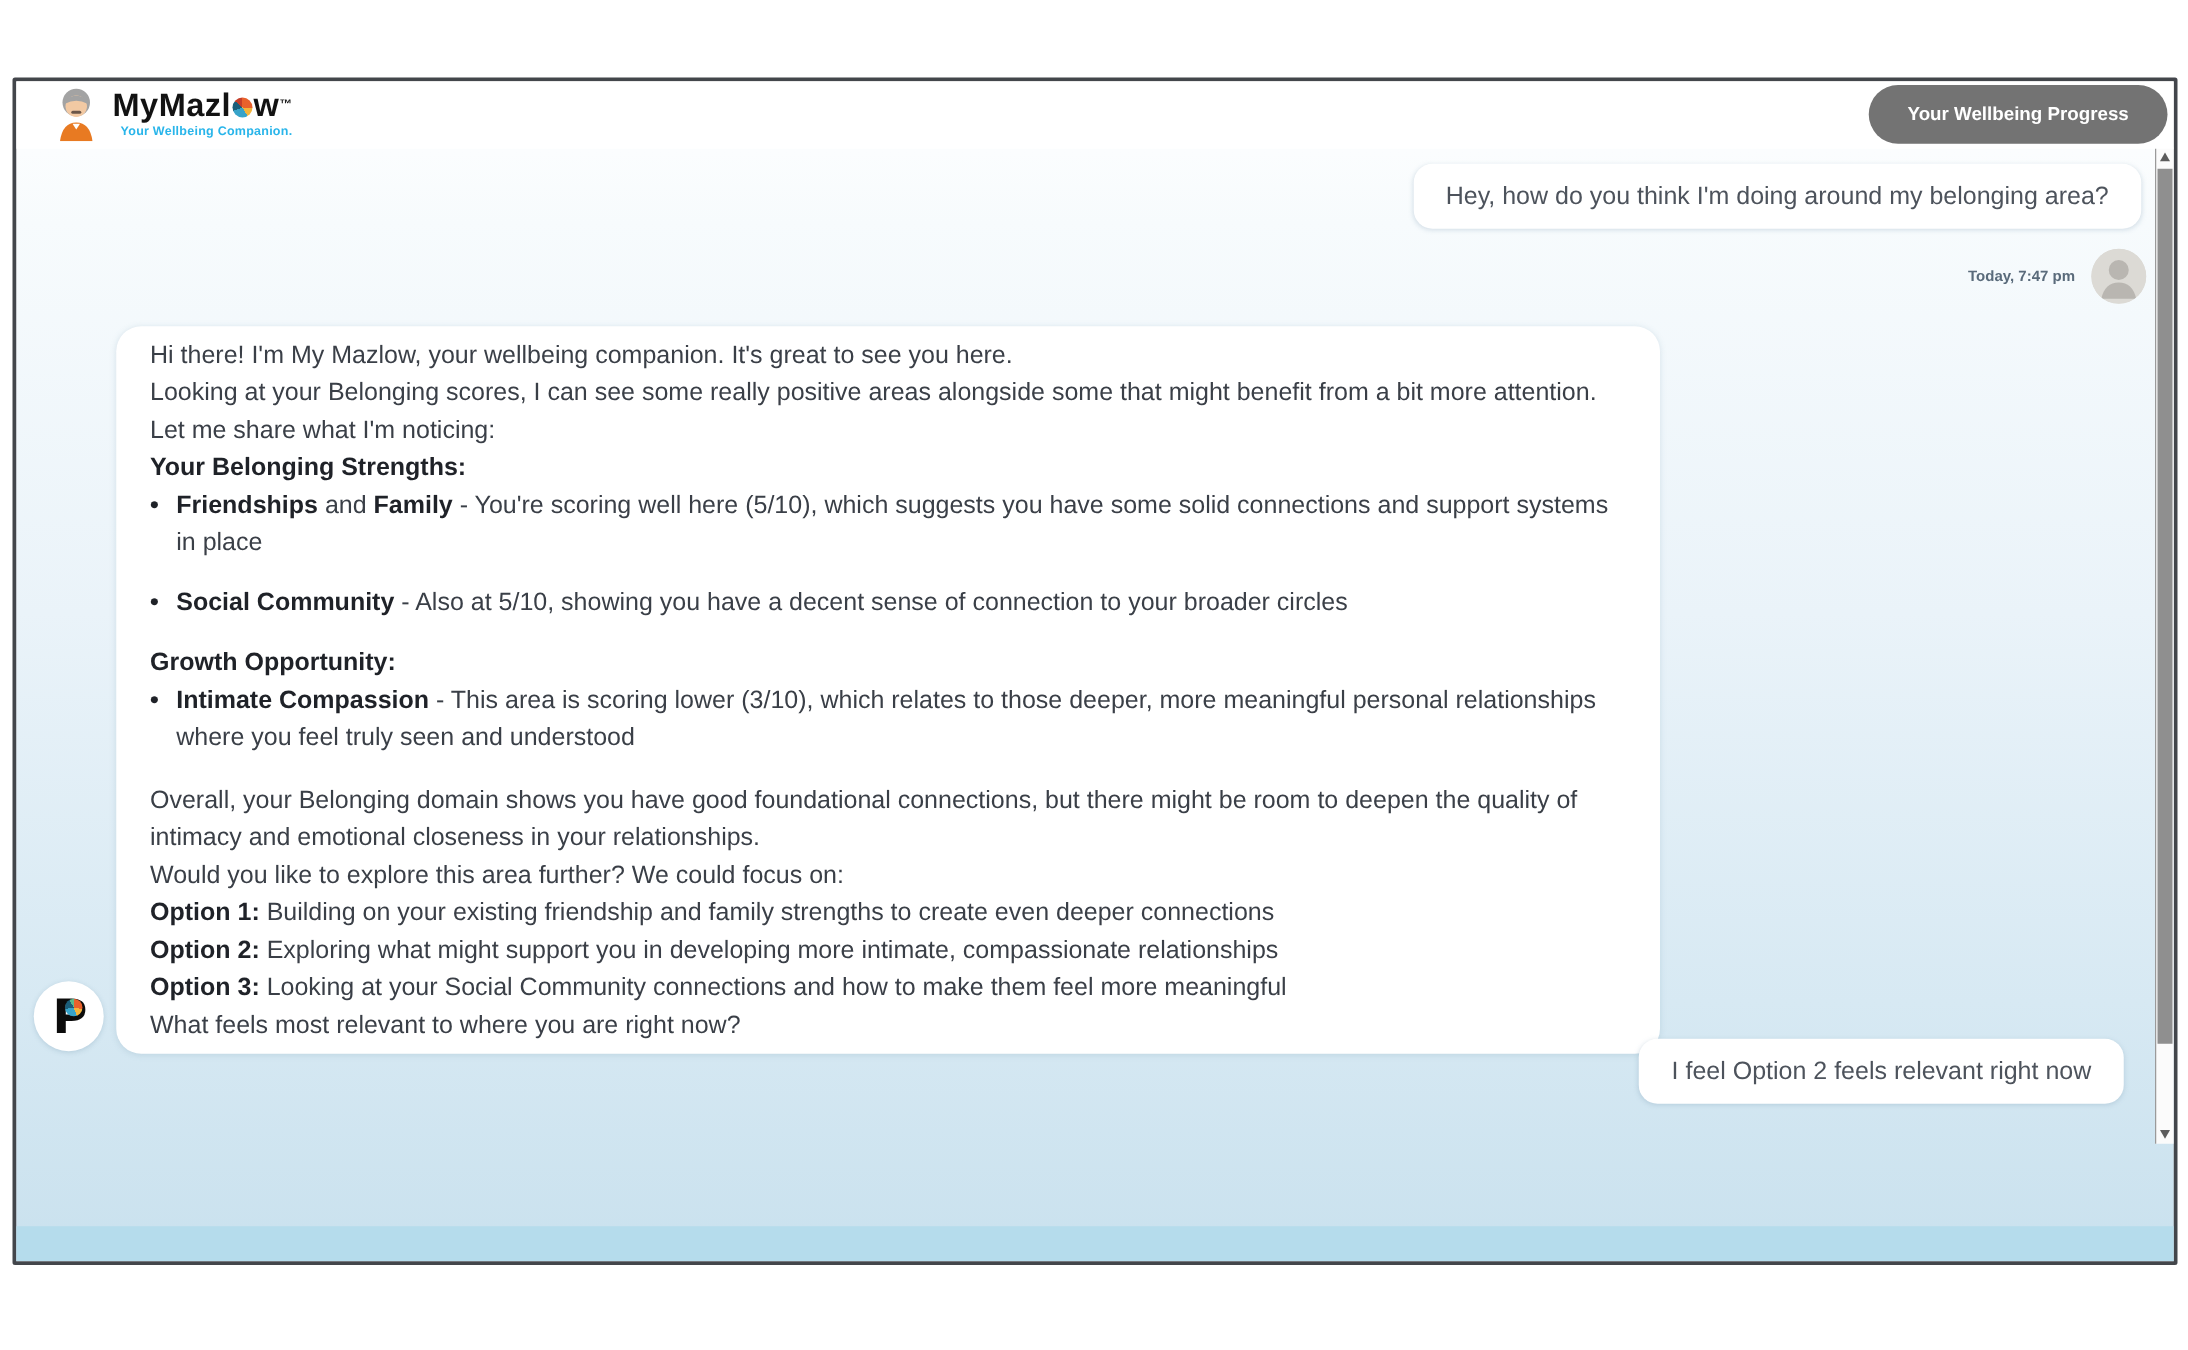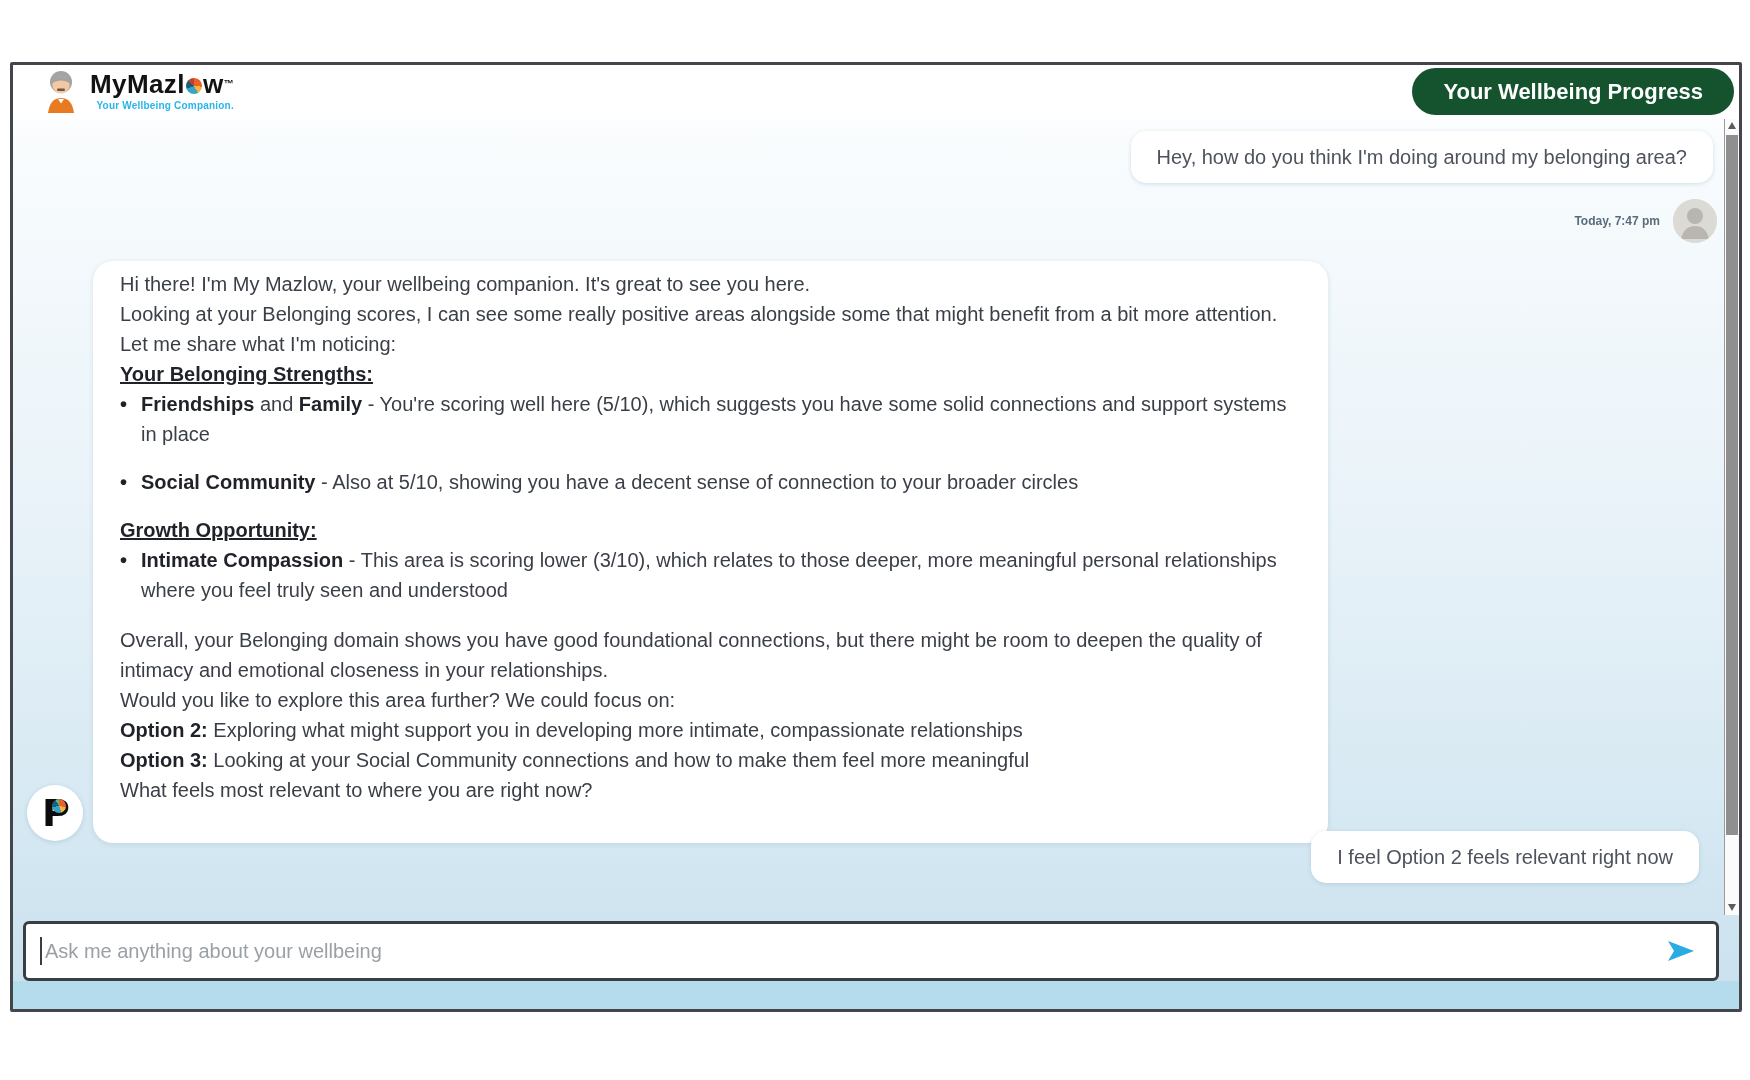--- a/index.html
+++ b/index.html
@@ -34,22 +34,22 @@
     background:conic-gradient(#e8612c 0 95deg, #f3b43c 95deg 150deg, #37a3c9 150deg 250deg, #1b5e7a 250deg 310deg, #c43e2a 310deg 360deg);
     transform:translateY(1px);
   }
   .tm { font-size:10px; font-weight:700; vertical-align:top; }
   .tagline {
     font-size:10px; font-weight:700; color:#29b5ea; letter-spacing:.2px;
     text-align:right; margin-top:1px;
   }
   .progress-btn {
     position:absolute; top:3px; right:5px; height:47px; padding:0 31px;
-    border:none; border-radius:26px; background:#14532d; color:#ffffff;
-    font-family:"Liberation Sans", sans-serif; font-weight:700; font-size:22px;
+    border:none; border-radius:26px; background:#737373; color:#ffffff;
+    font-family:"Liberation Sans", sans-serif; font-weight:700; font-size:15px;
     display:flex; align-items:center; cursor:pointer;
   }
 
   
   .msg-user {
     position:absolute; background:#ffffff; border-radius:15px; color:#4d535c;
     font-size:20px; line-height:26px; padding:13px 26px; white-space:nowrap;
     box-shadow:0 1px 4px rgba(110,145,170,.28);
   }
   .msg-user-1 { top:66px; right:26px; }
@@ -59,21 +59,21 @@
   .meta-time { font-size:12px; font-weight:600; color:#5a6b7b; }
   .user-avatar { width:44px; height:44px; border-radius:50%; background:#dcdad5; overflow:hidden; }
 
   .bot-bubble {
     position:absolute; left:80px; top:196px; width:1235px; min-height:582px;
     background:#ffffff; border-radius:20px; padding:8px 24px 8px 27px;
     font-size:20px; line-height:30px; color:#3a3f47;
     box-shadow:0 1px 5px rgba(110,145,170,.22);
   }
   .bb-bold, .bot-bubble b { font-weight:700; color:#1f2228; }
-  .bb-heading { font-weight:700; color:#1f2228;text-decoration:underline; }
+  .bb-heading { font-weight:700; color:#1f2228; }
   .bullet { display:flex; }
   .bullet .dot { flex:0 0 21px; font-weight:700; color:#1f2228; }
   .bullet .bullet-text { flex:1; }
   .mt18 { margin-top:18px; }
   .mt20 { margin-top:20px; }
 
   .bot-avatar {
     position:absolute; left:14px; top:720px; width:56px; height:56px;
     background:#ffffff; border-radius:50%; box-shadow:0 1px 4px rgba(110,145,170,.3);
   }
@@ -155,20 +155,21 @@
       <div class="bb-heading mt18">Growth Opportunity:</div>
 
       <div class="bullet">
         <span class="dot">•</span>
         <span class="bullet-text"><b>Intimate Compassion</b><span> - This area is scoring lower (3/10), which relates to those deeper, more meaningful personal relationships where you feel truly seen and understood</span></span>
       </div>
 
       <div class="mt20">Overall, your Belonging domain shows you have good foundational connections, but there might be room to deepen the quality of intimacy and emotional closeness in your relationships.</div>
       <div>Would you like to explore this area further? We could focus on:</div>
 
+      <div><b>Option 1:</b><span> Building on your existing friendship and family strengths to create even deeper connections</span></div>
       <div><b>Option 2:</b><span> Exploring what might support you in developing more intimate, compassionate relationships</span></div>
       <div><b>Option 3:</b><span> Looking at your Social Community connections and how to make them feel more meaningful</span></div>
 
       <div>What feels most relevant to where you are right now?</div>
     </div>
 
     <div class="bot-avatar">
       <span class="p-letter">P</span>
       <span class="p-dot"></span>
     </div>
@@ -197,25 +198,16 @@
       <div class="brand-block">
         <div class="brand"><span>MyMazl</span><span class="brand-wheel"></span><span>w</span><span class="tm">™</span></div>
         <div class="tagline">Your Wellbeing Companion.</div>
       </div>
     </div>
     <button class="progress-btn">
       <span>Your Wellbeing Progress</span>
     </button>
   </div>
 
-  <div class="composer">
-    <span class="caret"></span>
-    <input type="text" value="" placeholder="Ask me anything about your wellbeing" style="">
-    <button class="send-btn">
-      <svg width="26" height="20" viewBox="0 0 26 20">
-        <polygon points="0,0 26,10 0,20 6,10" fill="#2aabe2"></polygon>
-      </svg>
-    </button>
-  </div>
 
   <div class="bottom-strip"></div>
 
 </div>
 
 </body></html>

